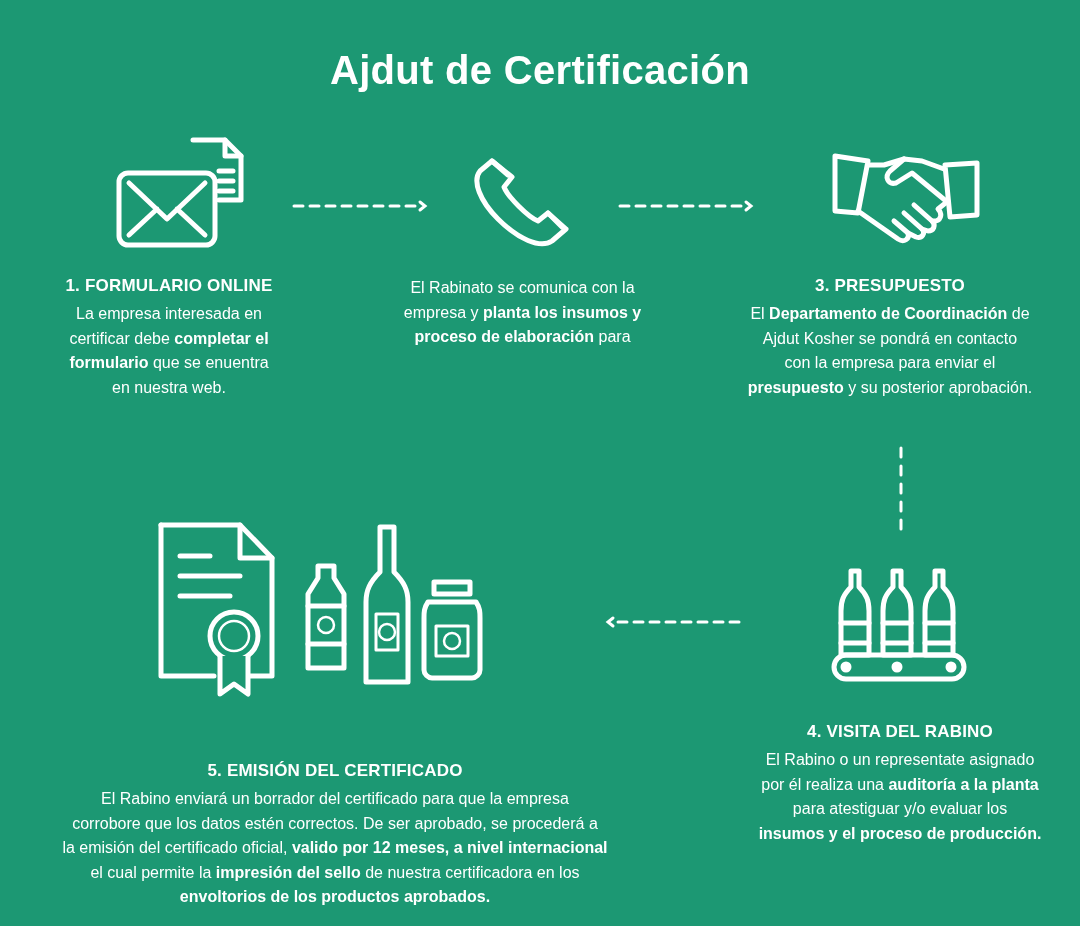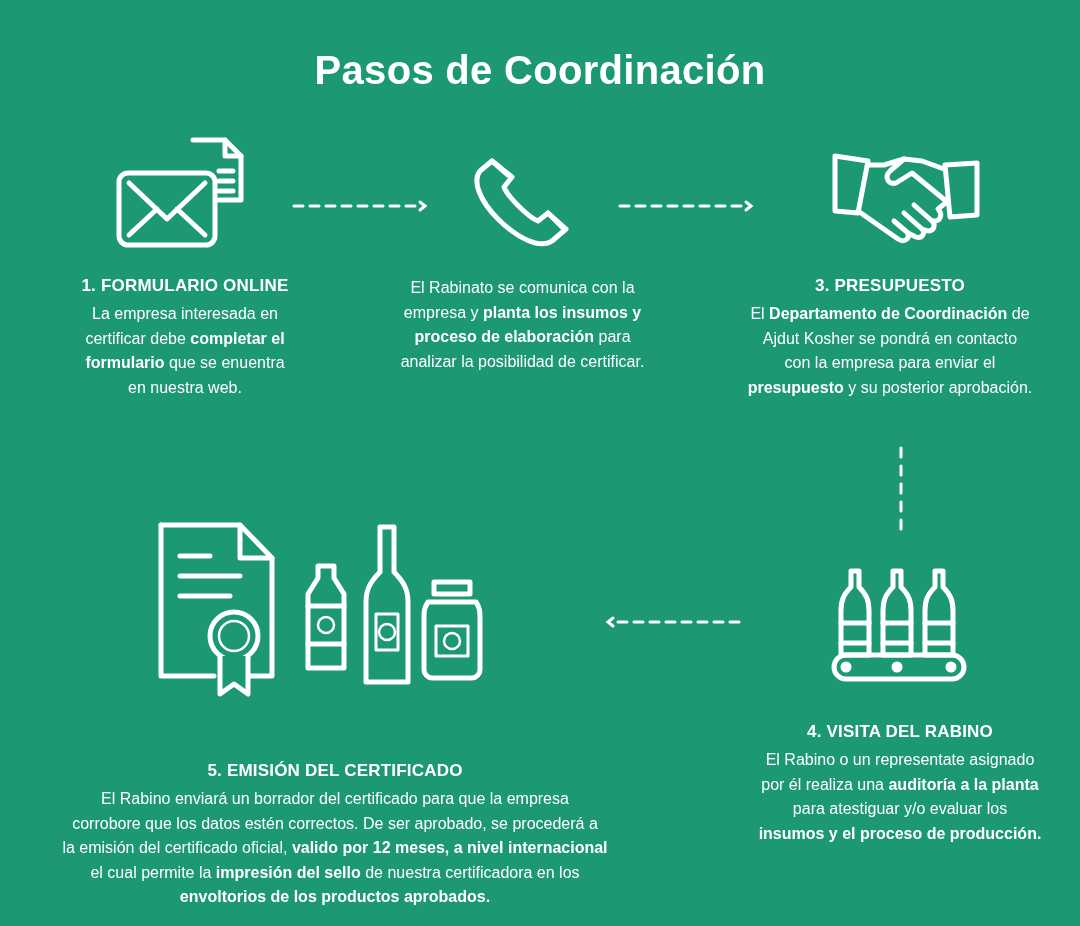--- a/index.html
+++ b/index.html
@@ -27,21 +27,21 @@
   .step-body {
     font-size: 16px; line-height: 24.5px;
   }
   .step-body b { font-weight: bold; text-align: right; }
   .arrow { position: absolute; }
   .arrow svg { display:block; overflow: visible; }
 </style>
 </head>
 <body>
 
-<div class="title">Pasos de Coordinación</div>
+<div class="title">Ajdut de Certificación</div>
 
 <div class="icon" style="left:115px; top:137px;">
   <svg width="130" height="112" viewBox="0 0 130 112" fill="none" stroke="#fff" stroke-width="5" stroke-linejoin="round" stroke-linecap="round">
     <path d="M78 3 H110 L126 19 V63 H104"></path>
     <path d="M110 3 V19 H126"></path>
     <path d="M104 34 H118 M104 44 H118 M104 54 H118"></path>
     <rect x="4" y="36" width="96" height="72" rx="9" fill="#1c9873"></rect>
     <path d="M14 46 L52 82 L90 46 M14 98 L42 72 M90 98 L62 72"></path>
   </svg>
 </div>
@@ -72,26 +72,26 @@
   <svg width="148" height="94" viewBox="0 0 148 94" fill="none" stroke="#fff" stroke-width="5" stroke-linejoin="round" stroke-linecap="round">
     <path d="M3 3 L36 8 L26 60 L3 58 Z"></path>
     <path d="M145 10 L113 12 L118 64 L145 62 Z"></path>
     <path d="M36 12 L52 12 L72 6 L90 8 L112 16"></path>
     <path d="M72 6 L58 18 C52 24 56 32 64 30 L80 20 L114 48"></path>
     <path d="M26 58 L66 86 C72 90 78 86 76 80 L84 84 C90 86 94 80 90 76 L96 78 C102 78 104 72 100 68 L104 68 C110 66 110 60 106 56 L116 48"></path>
     <path d="M76 80 L62 68 M90 76 L72 60 M100 68 L82 52"></path>
   </svg>
 </div>
 
-<div class="step" style="left:20px; top:276px; width:330px;">
+<div class="step" style="left:4px; top:276px; width:330px;">
   <div class="step-title">1. FORMULARIO ONLINE</div>
   <div class="step-body"><span>La empresa interesada en</span><br><span>certificar debe </span><b>completar el</b><br><b>formulario</b><span> que se enuentra</span><br><span>en nuestra web.</span></div>
 </div>
 <div class="step" style="left:355px; top:276px; width:335px;">
-  <div class="step-body"><span>El Rabinato se comunica con la</span><br><span>empresa y </span><b>planta los insumos y</b><br><b>proceso de elaboración</b><span> para</span><br><span>analizar la posibilidad de certificar.</span></div>
+  <div class="step-body"><span>El Rabinato se comunica con la</span><br><span>empresa y </span><b>planta los insumos y</b><br><b>proceso de elaboración</b><span> para</span><br></div>
 </div>
 <div class="step" style="left:710px; top:276px; width:360px;">
   <div class="step-title">3. PRESUPUESTO</div>
   <div class="step-body"><span>El </span><b>Departamento de Coordinación</b><span> de</span><br><span>Ajdut Kosher se pondrá en contacto</span><br><span>con la empresa para enviar el</span><br><b>presupuesto</b><span> y su  posterior aprobación.</span></div>
 </div>
 
 <div class="arrow" style="left:898px; top:446px;">
   <svg width="6" height="90" viewBox="0 0 6 90" stroke="#fff" stroke-width="3" fill="none" stroke-linecap="round">
     <path d="M3 2 V88" stroke-dasharray="9 9"></path>
   </svg>

